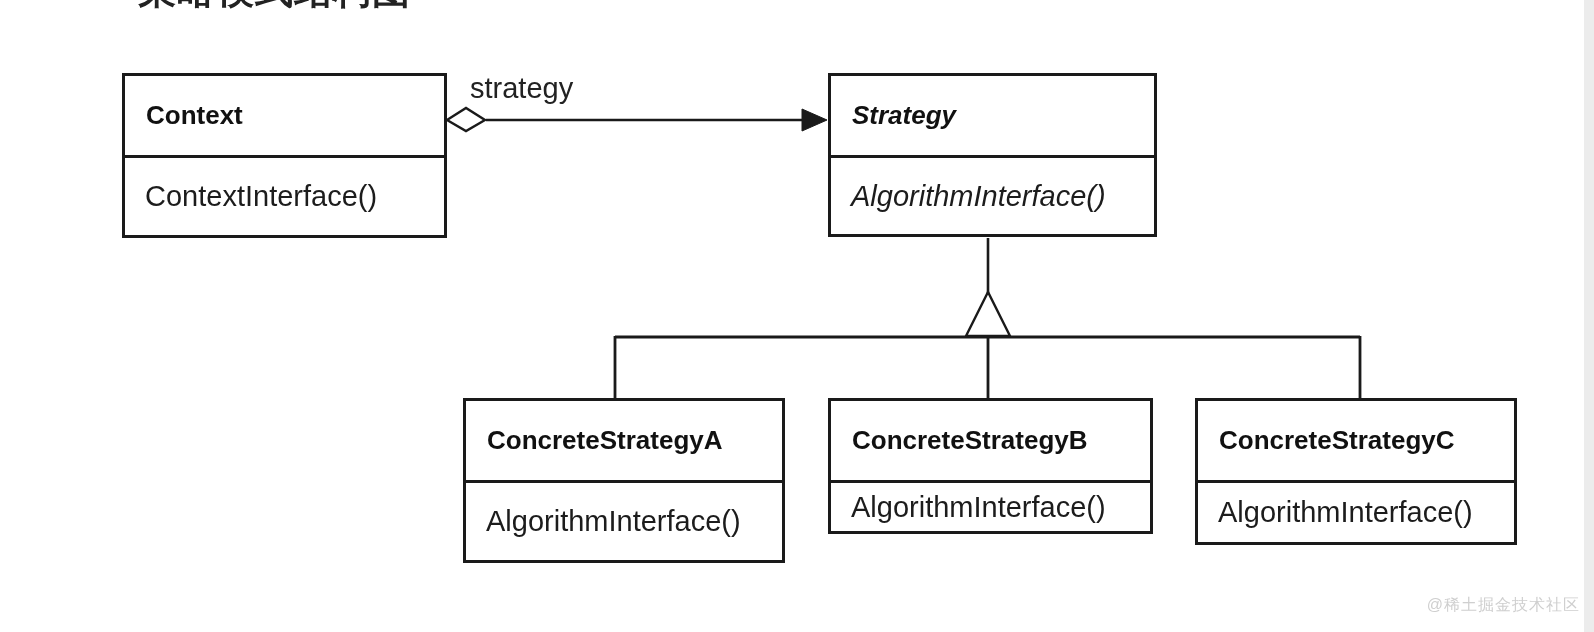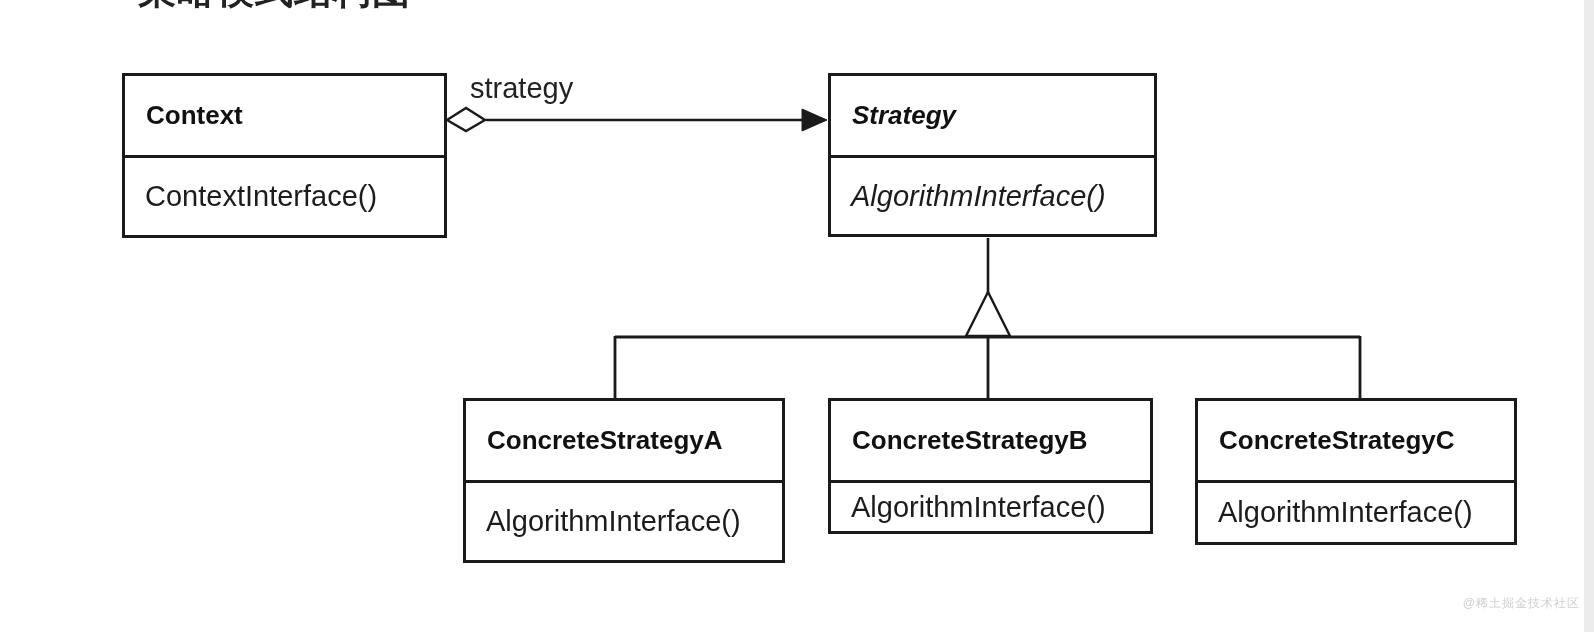--- a/index.html
+++ b/index.html
@@ -39,21 +39,21 @@
   #box-strategy{left:828px;top:73px;width:329px;height:164px;}
   #box-a{left:463px;top:398px;width:322px;height:165px;}
   #box-b{left:828px;top:398px;width:325px;height:136px;}
   #box-c{left:1188px;top:398px;width:322px;height:147px;margin-left:7px;}
   .assoc-label{
     position:absolute;left:470px;top:72px;
     font-size:29px;color:#222;
   }
   .watermark{
     position:absolute;right:14px;top:595px;
-    font-size:12px;color:#cfcfcf;letter-spacing:1px;
+    font-size:16px;color:#cfcfcf;letter-spacing:1px;
   }
   svg.connectors{position:absolute;left:0;top:0;pointer-events:none;}
 </style>
 </head>
 <body>
 
 <div class="right-strip"></div>
 
 <div class="clipped-heading-wrap">
   <div class="clipped-heading">策略模式结构图</div>

